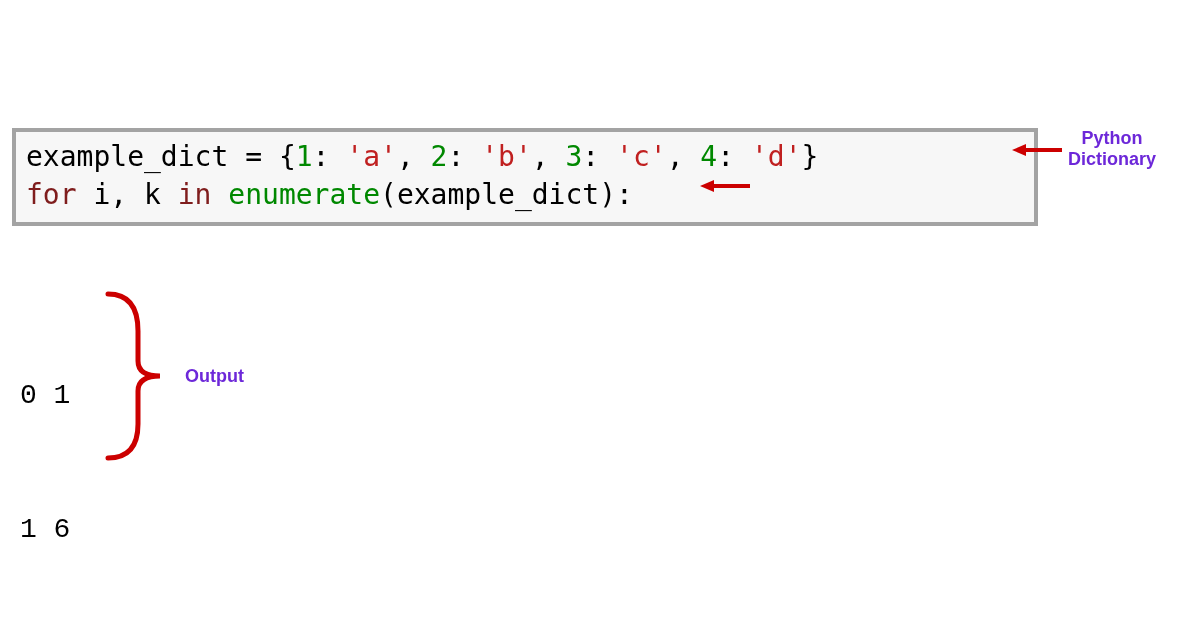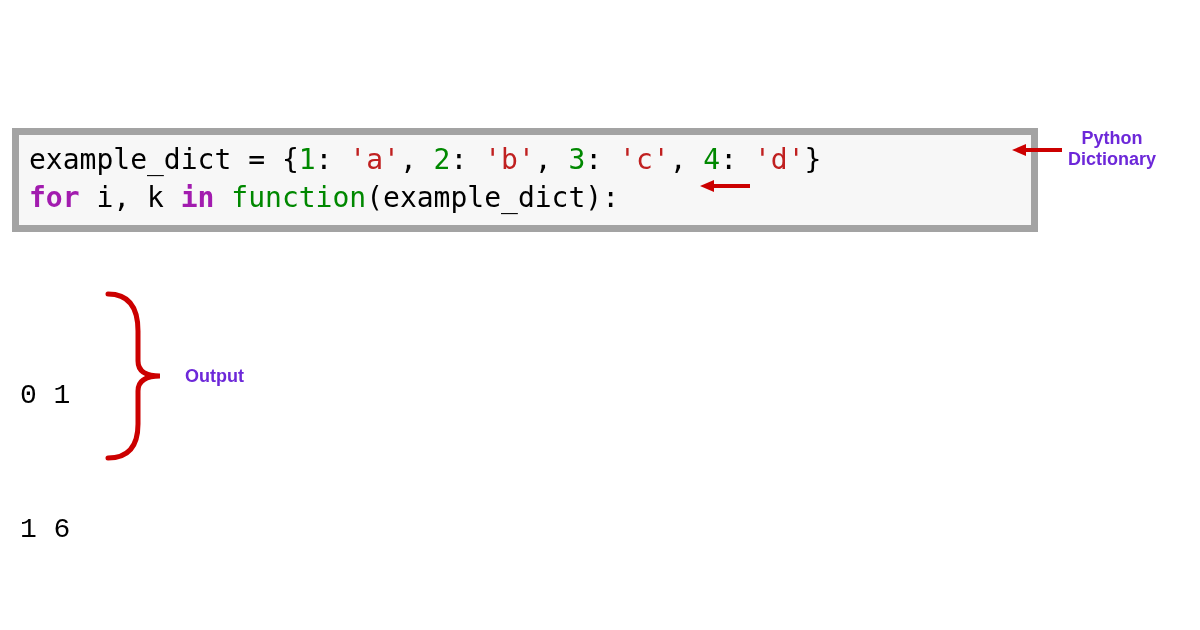--- a/index.html
+++ b/index.html
@@ -10,35 +10,35 @@
     height: 630px;
     position: relative;
     font-family: "Consolas", "DejaVu Sans Mono", "Courier New", monospace;
   }
   .code-block {
     position: absolute;
     top: 128px;
     left: 12px;
     width: 1026px;
     background: #f7f7f7;
-    border: 7px solid #a3a3a3;
+    border: 4px solid #a3a3a3;
     padding: 6px 10px 8px 10px;
     box-sizing: border-box;
     font-size: 28px;
     line-height: 1.35;
     color: #000;
   }
   .code-line {
     white-space: pre;
   }
   .tok-assign { color: #000; }
   .tok-punc { color: #000; }
   .tok-num { color: #008800; }
   .tok-str { color: #c02020; }
-  .tok-kw { color: #a21caf; font-weight: bold; }
+  .tok-kw { color: #7f1d1d; font-weight: normal; }
   .tok-fn { color: #008800; }
   .tok-id { color: #000; }
   .output {
     position: absolute;
     top: 284px;
     left: 20px;
     font-size: 28px;
     line-height: 1.6;
     color: #000;
     white-space: pre;
@@ -59,21 +59,21 @@
   }
   .brace {
     position: absolute;
   }
 </style>
 </head>
 <body>
 
 <div class="code-block">
   <div class="code-line"><span class="tok-id">example_dict</span><span class="tok-assign"> = </span><span class="tok-punc">{</span><span class="tok-num">1</span><span class="tok-punc">: </span><span class="tok-str">'a'</span><span class="tok-punc">, </span><span class="tok-num">2</span><span class="tok-punc">: </span><span class="tok-str">'b'</span><span class="tok-punc">, </span><span class="tok-num">3</span><span class="tok-punc">: </span><span class="tok-str">'c'</span><span class="tok-punc">, </span><span class="tok-num">4</span><span class="tok-punc">: </span><span class="tok-str">'d'</span><span class="tok-punc">}</span></div>
-  <div class="code-line"><span class="tok-kw">for</span><span> </span><span class="tok-id">i</span><span class="tok-punc">, </span><span class="tok-id">k</span><span> </span><span class="tok-kw">in</span><span> </span><span class="tok-fn">function</span><span class="tok-punc">(</span><span class="tok-id">example_dict</span><span class="tok-punc">):</span></div>
+  <div class="code-line"><span class="tok-kw">for</span><span> </span><span class="tok-id">i</span><span class="tok-punc">, </span><span class="tok-id">k</span><span> </span><span class="tok-kw">in</span><span> </span><span class="tok-fn">enumerate</span><span class="tok-punc">(</span><span class="tok-id">example_dict</span><span class="tok-punc">):</span></div>
 </div>
 
 <div class="output">
   <div>0 1</div>
   <div>1 6</div>
   
   
 </div>
 
 <svg class="arrow" style="left:1012px; top:140px;" width="50" height="20">

